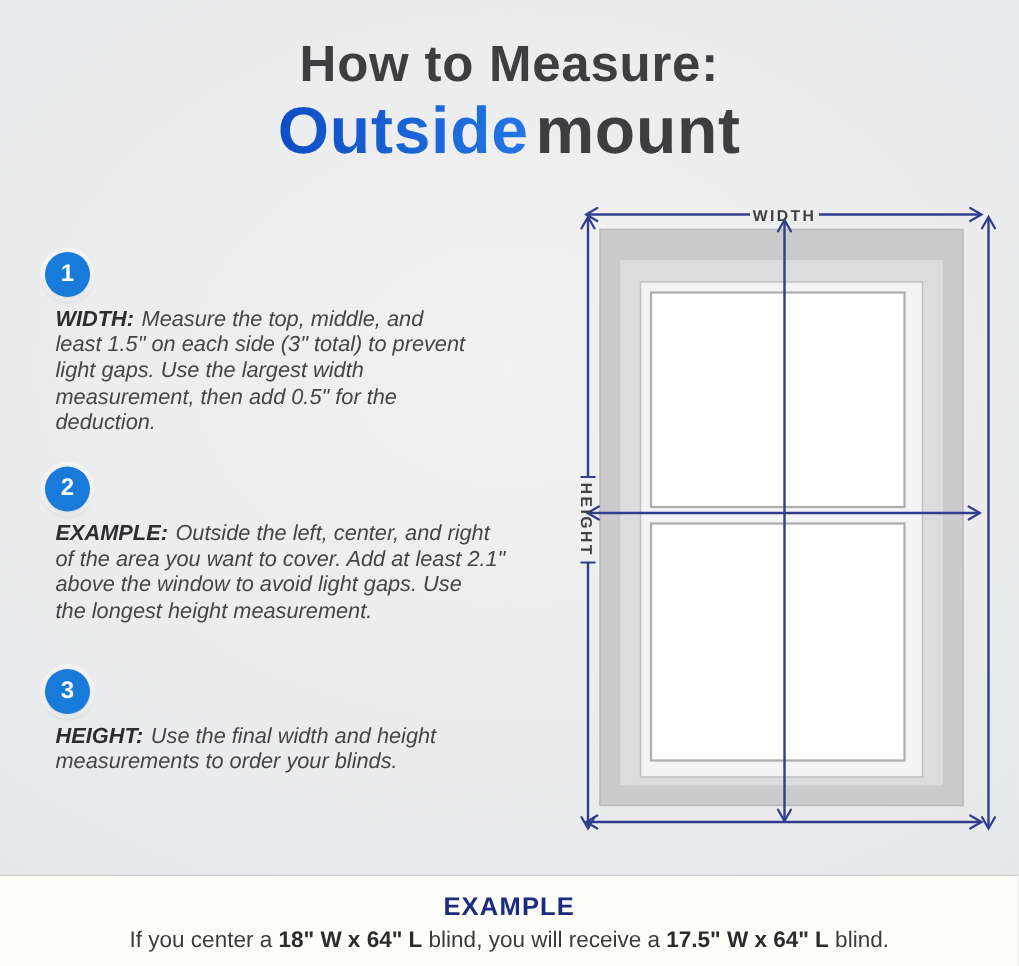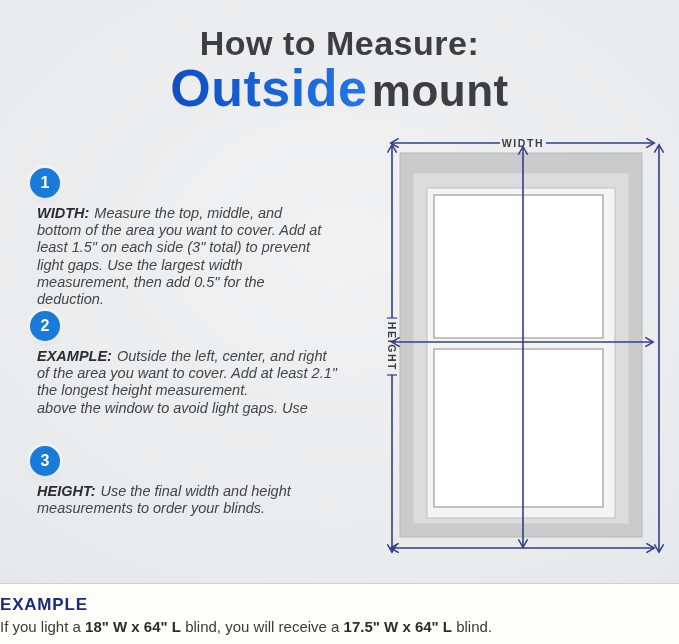--- a/index.html
+++ b/index.html
@@ -10,21 +10,21 @@
   }
   .canvas{
     position:relative;width:679px;height:644px;
     background:radial-gradient(120% 95% at 50% 38%, #f1f1f2 0%, #e9eaeb 55%, #dfe0e1 100%);
   }
   
   .title{position:absolute;top:22px;left:0;width:679px;text-align:center;}
   .t1{font-size:34px;line-height:42px;font-weight:600;color:#3e3e41;letter-spacing:.5px;}
   .t2{line-height:48px;}
   .t2 .accent{
-    font-size:52px;font-weight:800;letter-spacing:.5px;
+    font-size:44px;font-weight:800;letter-spacing:.5px;
     color:#1660d4;
     background:linear-gradient(90deg,#0f4ec4 0%,#2376e5 100%);
     -webkit-background-clip:text;background-clip:text;
     -webkit-text-fill-color:transparent;
   }
   .t2 .t2b{font-size:44px;font-weight:600;color:#3e3e41;letter-spacing:.5px;}
   
   .step{position:absolute;left:30px;width:360px;}
   .step-circle{
     width:30px;height:30px;border-radius:50%;
@@ -39,20 +39,21 @@
   }
   .step-text .ln{display:block;font-style:italic;}
   .step-text b{font-weight:700;color:#2d2d30;margin-right:5px;}
   
   .diagram{position:absolute;left:375px;top:130px;width:300px;height:445px;}
   .mlabel{font-size:10.5px;font-weight:600;letter-spacing:1.6px;fill:#3f3f42;}
   
   .example{
     position:absolute;left:0;top:583px;width:679px;height:61px;
     background:#fdfdfa;border-top:1px solid #cfcfcf;
+    text-align:center;
   }
   .ex-head{margin-top:11px;font-size:17px;font-weight:700;color:#1b2c7e;letter-spacing:.8px;}
   .ex-line{margin-top:3px;font-size:15px;color:#3b3b3d;}
   .ex-line b{font-weight:700;color:#2c2c2e;}
 </style>
 </head>
 <body>
 
 <div class="canvas">
 
@@ -60,37 +61,36 @@
     <div class="t1">How to Measure:</div>
     <div class="t2"><span class="accent">Outside</span> <span class="t2b">mount</span></div>
   </div>
 
   <div class="step" style="top:168px">
     <div class="step-circle">
         <span>1</span>
       </div>
     <p class="step-text">
       <span class="ln"><b>WIDTH:</b><span>Measure the top, middle, and</span></span>
-      <span class="ln">bottom of the area you want to cover. Add at</span>
       <span class="ln">least 1.5" on each side (3" total) to prevent</span>
       <span class="ln">light gaps. Use the largest width</span>
       <span class="ln">measurement, then add 0.5" for the</span>
       <span class="ln">deduction.</span>
     </p>
   </div>
 
   <div class="step" style="top:311px">
     <div class="step-circle">
         <span>2</span>
       </div>
     <p class="step-text">
       <span class="ln"><b>EXAMPLE:</b><span>Outside the left, center, and right</span></span>
       <span class="ln">of the area you want to cover. Add at least 2.1"</span>
+      <span class="ln">above the window to avoid light gaps. Use</span>
       <span class="ln">the longest height measurement.</span>
-      <span class="ln">above the window to avoid light gaps. Use</span>
     </p>
   </div>
 
   <div class="step" style="top:446px">
     <div class="step-circle">
         <span>3</span>
       </div>
     <p class="step-text">
       <span class="ln"><b>HEIGHT:</b><span>Use the final width and height</span></span>
       <span class="ln">measurements to order your blinds.</span>
@@ -130,16 +130,16 @@
 
       <line x1="148" y1="17" x2="148" y2="417" marker-start="url(#ah)" marker-end="url(#ah)"></line>
     </g>
 
     <text class="mlabel" x="148" y="17" text-anchor="middle">WIDTH</text>
     <text class="mlabel" transform="translate(12.5,216.5) rotate(90)" text-anchor="middle">HEIGHT</text>
   </svg>
 
   <div class="example">
     <div class="ex-head">EXAMPLE</div>
-    <div class="ex-line"><span>If you light a </span><b>18" W x 64" L</b><span> blind, you will receive a </span><b>17.5" W x 64" L</b><span> blind.</span></div>
+    <div class="ex-line"><span>If you center a </span><b>18" W x 64" L</b><span> blind, you will receive a </span><b>17.5" W x 64" L</b><span> blind.</span></div>
   </div>
 
 </div>
 
 </body></html>

